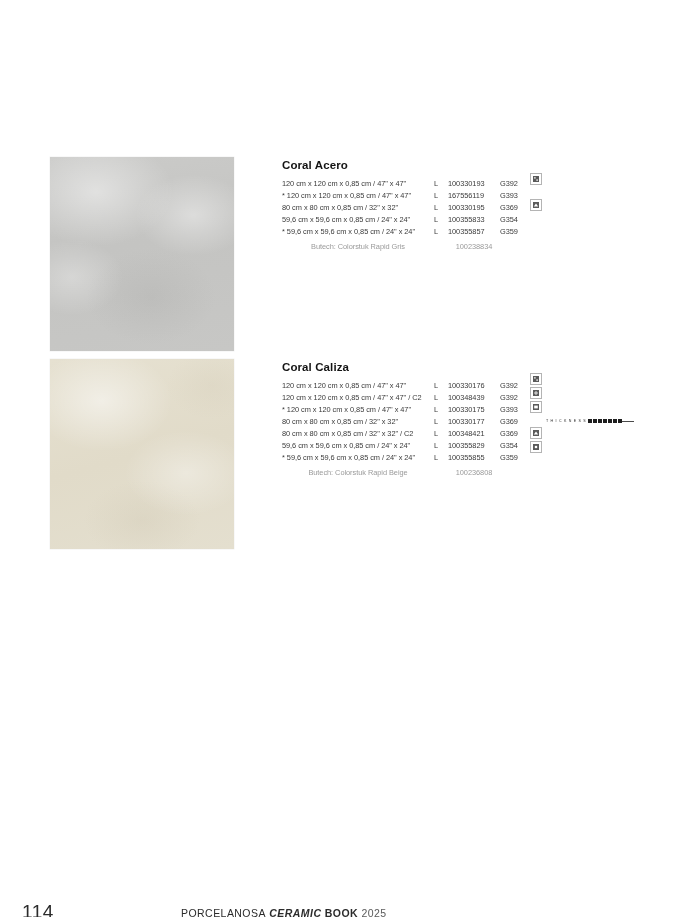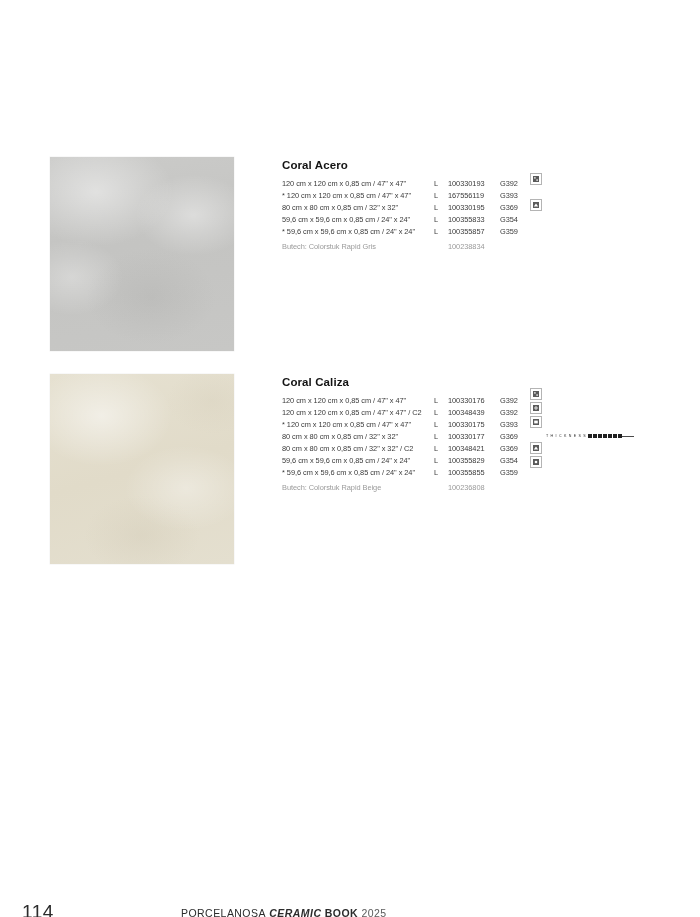--- a/index.html
+++ b/index.html
@@ -23,21 +23,21 @@
     margin-top: 32px;
   }
 
   
   .product-block {
     position: absolute;
     display: flex;
     align-items: flex-start;
   }
   #block-0 { left: 50px; top: 125px; }
-  #block-1 { left: 50px; top: 342px; }
+  #block-1 { left: 50px; top: 327px; }
 
   .swatch {
     width: 184px;
     height: 190px;
     flex: 0 0 auto;
     position: relative;
     box-shadow: 0 0 0 0.5px rgba(0,0,0,0.06);
   }
   #block-0 .swatch { height: 194px; }
 
@@ -87,20 +87,21 @@
     line-height: 1.15;
   }
   .col-size   { width: 152px; }
   .col-finish { width: 14px;  color: #3a3a3a; }
   .col-ref    { width: 52px;  }
   .col-code   { width: 30px;  }
 
   .row-butech td {
     color: #9a9a9a;
     padding-top: 2.5px;
+    text-align: center;
   }
 
   
   .badge-col {
     position: absolute;
     top: 16px;
     left: 248px;
     display: flex;
     flex-direction: column;
     gap: 2px;

